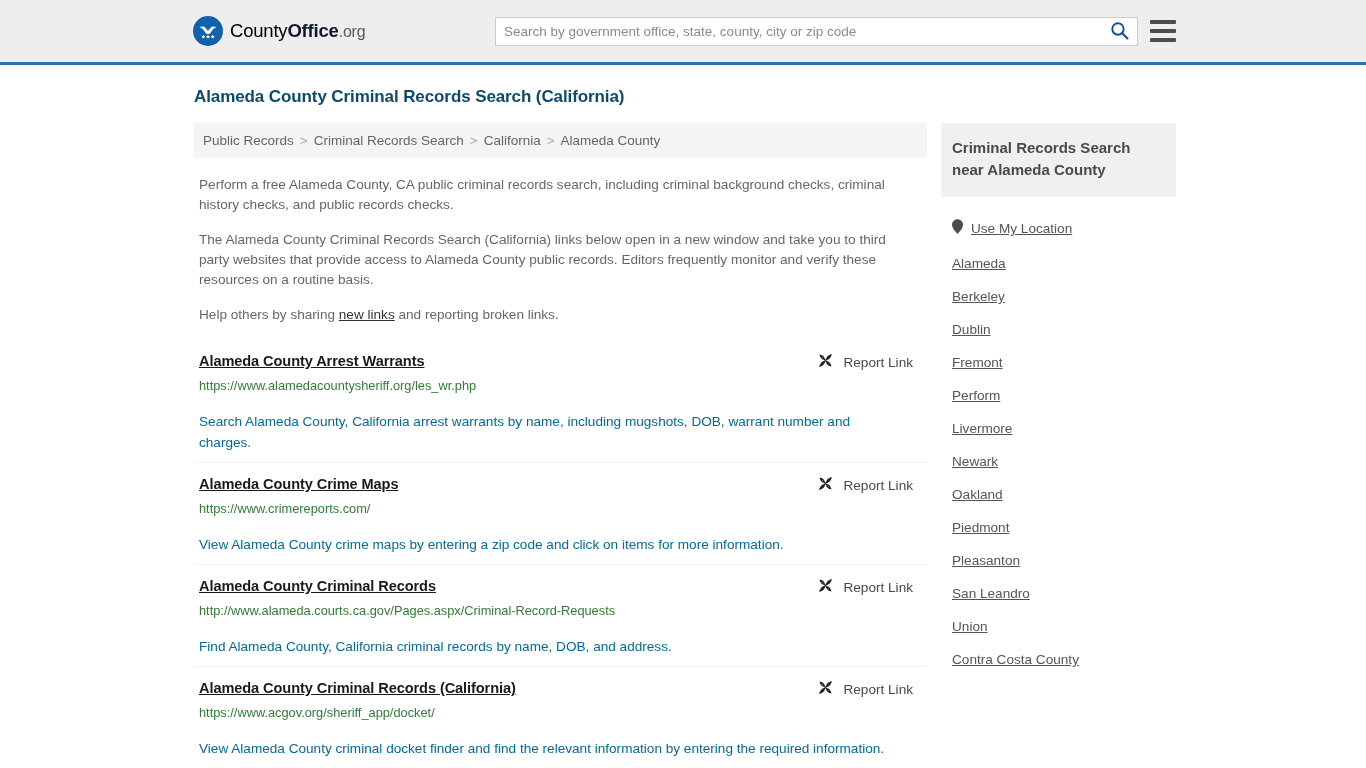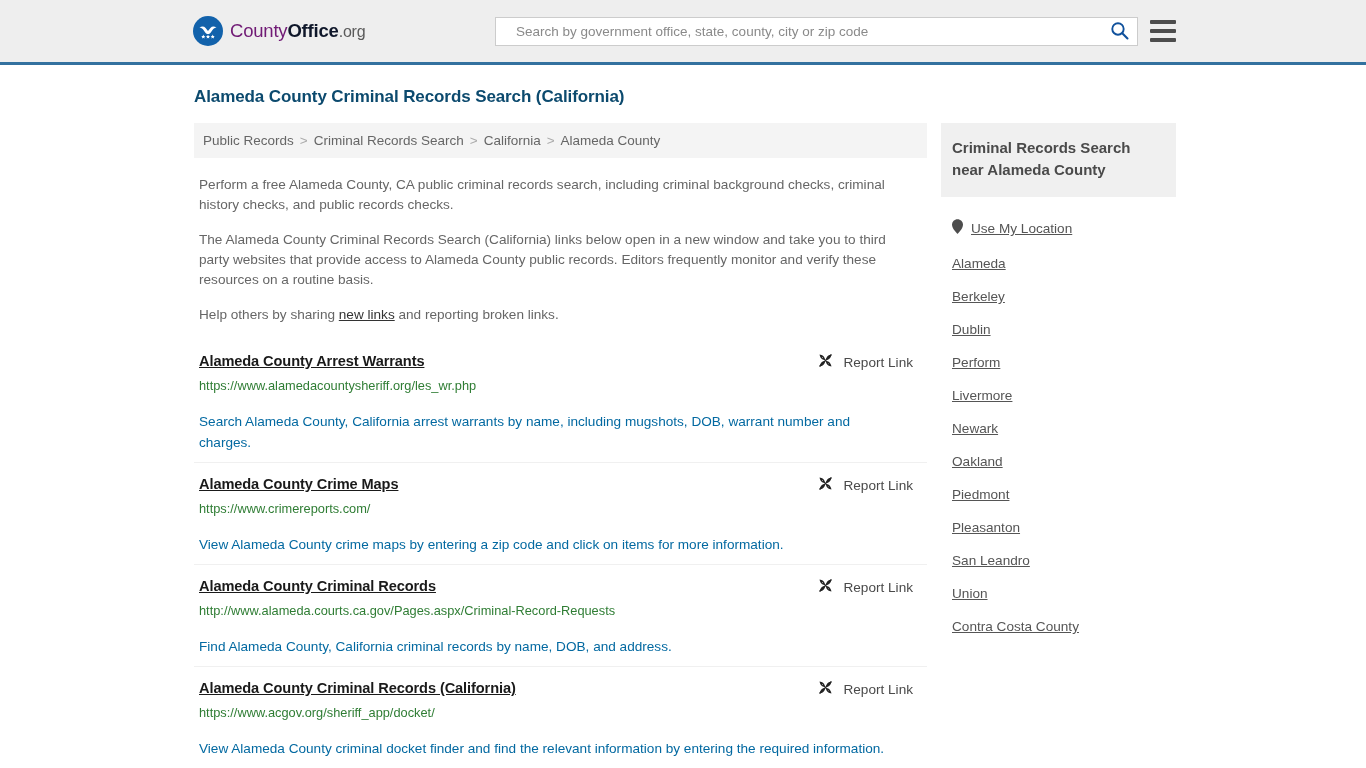--- a/index.html
+++ b/index.html
@@ -44,21 +44,21 @@
     flex: none;
   }
   .logo-mark svg { display: block; }
   .logo-text {
     font-size: 18.5px;
     letter-spacing: -0.2px;
     color: #333333;
     white-space: nowrap;
   }
   .logo-text .b { color: #0f172a; font-weight: bold; }
-  .logo-text .w1 { font-weight: normal; color: #701a75; }
+  .logo-text .w1 { font-weight: normal; color: #000000; }
   .logo-text .org { color: #5a5a5a; font-size: 16px; }
 
   .search-area {
     position: absolute;
     left: 495px;
     top: 17px;
     width: 643px;
     height: 29px;
     background: #ffffff;
     border: 1px solid #cccccc;
@@ -66,21 +66,21 @@
     align-items: center;
     box-sizing: border-box;
   }
   .search-input {
     flex: 1;
     border: 0;
     outline: none;
     font-family: "Liberation Sans", sans-serif;
     font-size: 13.5px;
     color: #b91c1c;
-    padding: 0 20px;
+    padding: 0 8px;
     background: transparent;
   }
   .search-input::placeholder { color: #8a8a8a; }
   .search-btn {
     border: 0;
     background: transparent;
     width: 36px;
     height: 27px;
     display: flex;
     align-items: center;
@@ -391,20 +391,23 @@
         <div class="side-row">
           <a href="#">Alameda</a>
         </div>
         <div class="side-row">
           <a href="#">Berkeley</a>
         </div>
         <div class="side-row">
           <a href="#">Dublin</a>
         </div>
         <div class="side-row">
+          <a href="#">Fremont</a>
+        </div>
+        <div class="side-row">
           <a href="#">Perform</a>
         </div>
         <div class="side-row">
           <a href="#">Livermore</a>
         </div>
         <div class="side-row">
           <a href="#">Newark</a>
         </div>
         <div class="side-row">
           <a href="#">Oakland</a>

